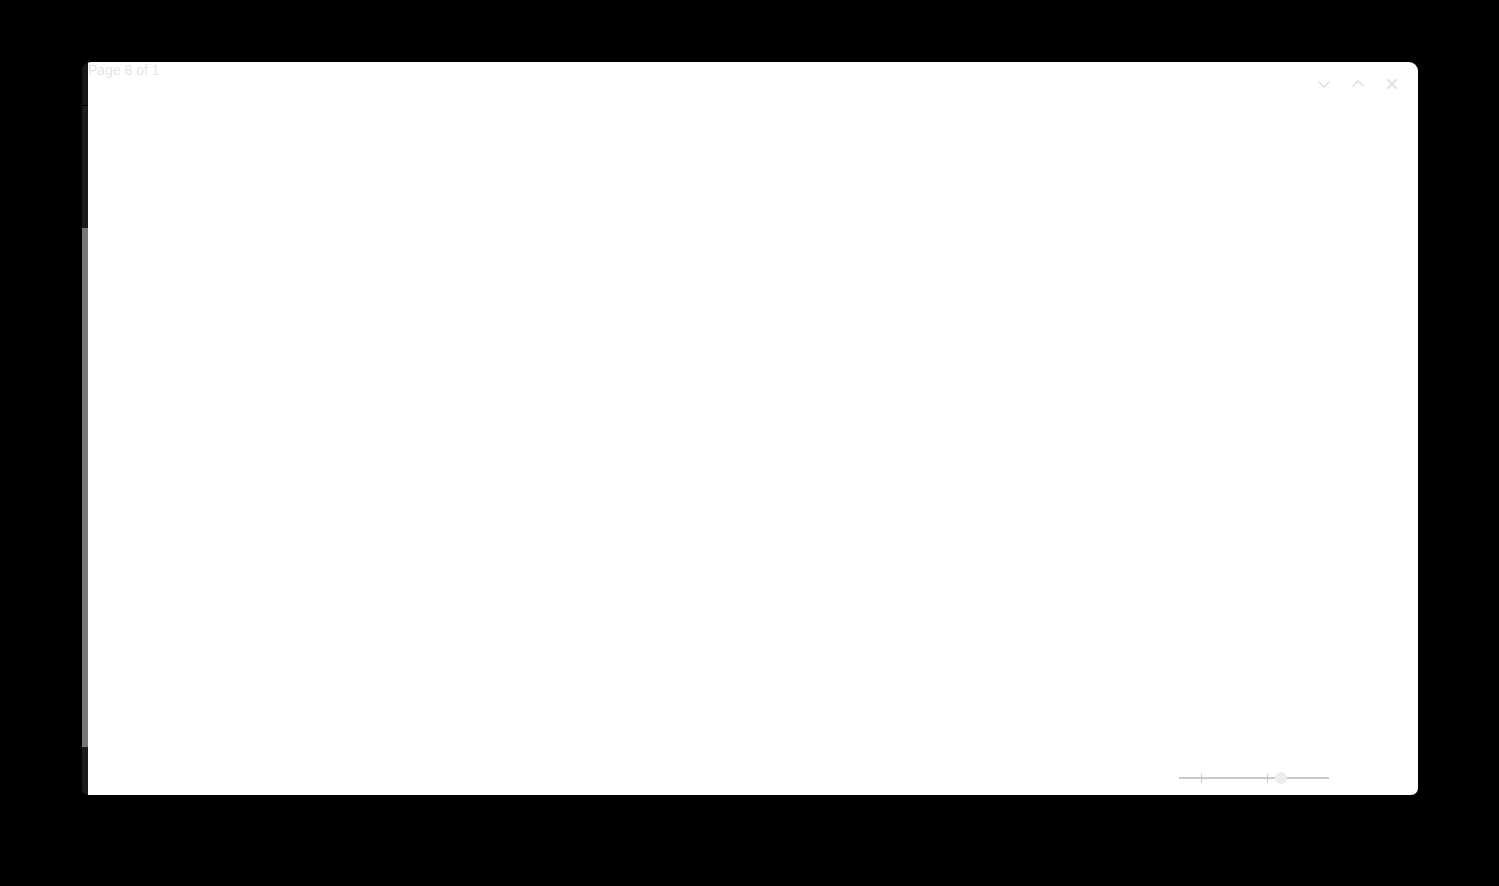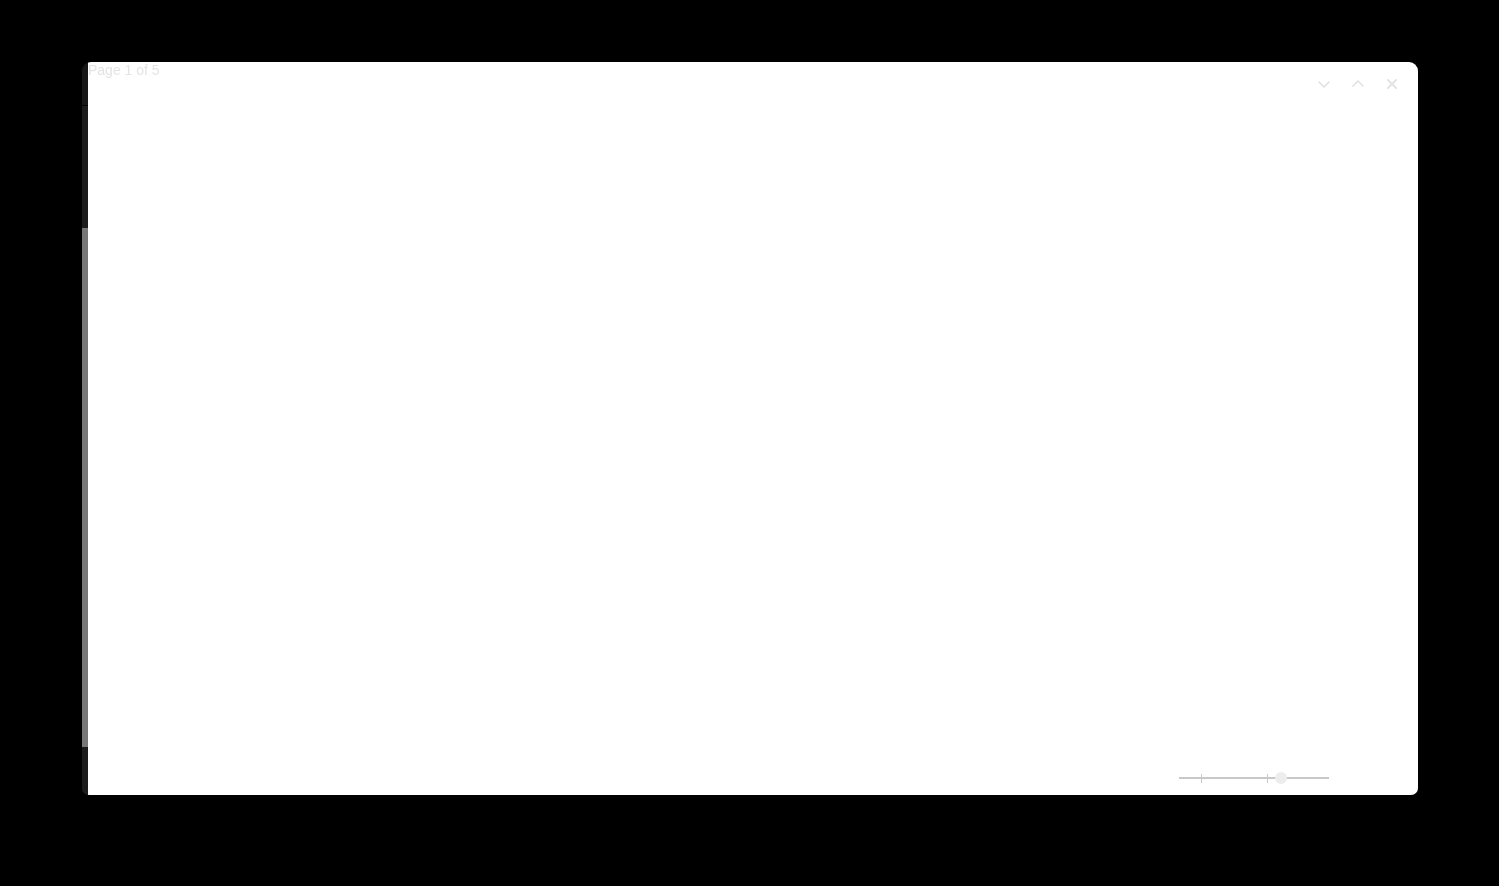--- a/index.html
+++ b/index.html
@@ -770,21 +770,21 @@
   </div>
 
   <div class="statusbar">
     <div class="sb-save">
       <svg width="19" height="19" viewBox="0 0 20 20">
         <path d="M2 2h13l3 3v13H2z" stroke="#d8d8d8" stroke-width="1.5" fill="none"></path>
         <rect x="5" y="2" width="8" height="5" stroke="#d8d8d8" stroke-width="1.2" fill="none"></rect>
         <rect x="5" y="10" width="9" height="7" stroke="#d8d8d8" stroke-width="1.2" fill="none"></rect>
       </svg>
     </div>
-    <div class="st page">Page 1 of 5</div>
+    <div class="st page">Page 8 of 1</div>
     <div class="st words">3 words, 24 characters</div>
     <div class="st pstyle">Default Page Style</div>
     <div class="st lang">English (USA)</div>
     <div class="sel-ico">
       <svg width="30" height="20" viewBox="0 0 30 20">
         <path d="M5 3h6M8 3v14M5 17h6" stroke="#dcdcdc" stroke-width="1.4" fill="none"></path>
         <path d="M16 12v5h7" stroke="#dcdcdc" stroke-width="1.4" fill="none"></path>
       </svg>
     </div>
 

